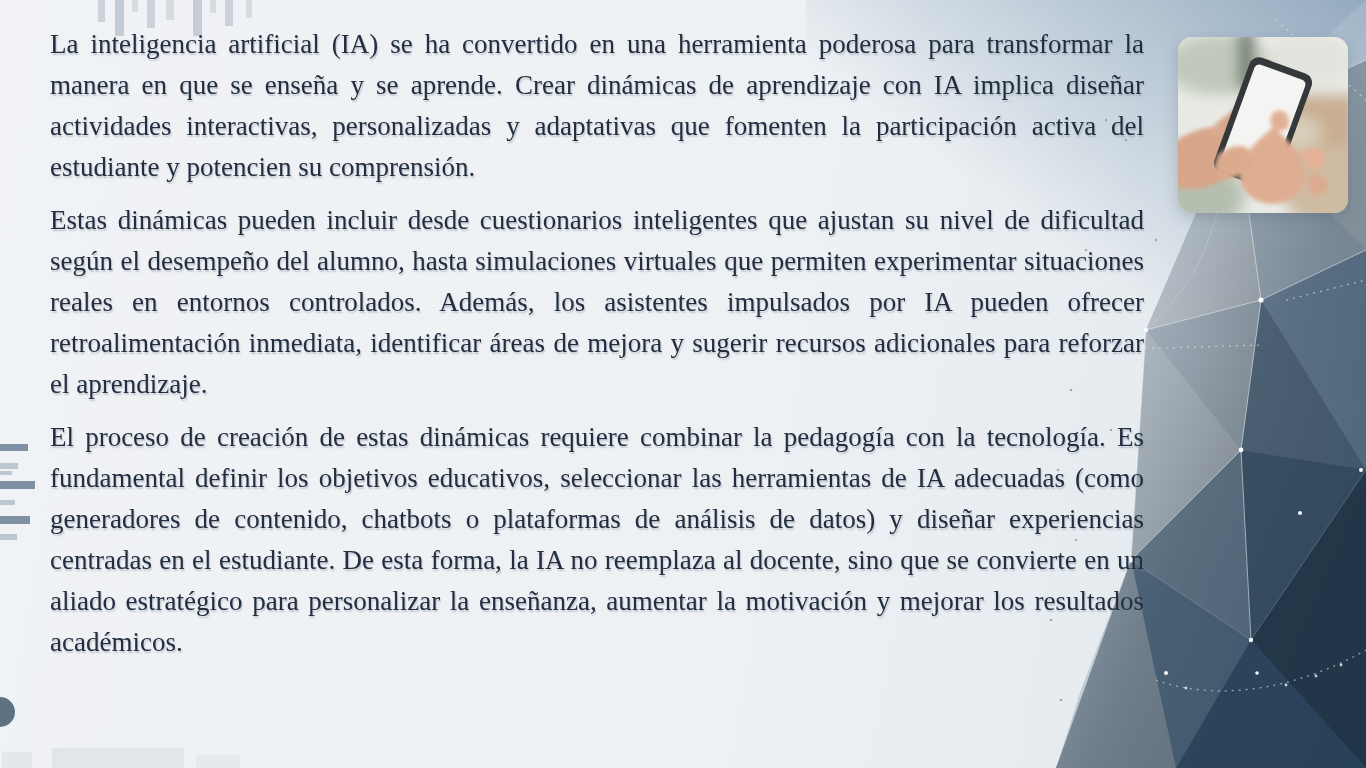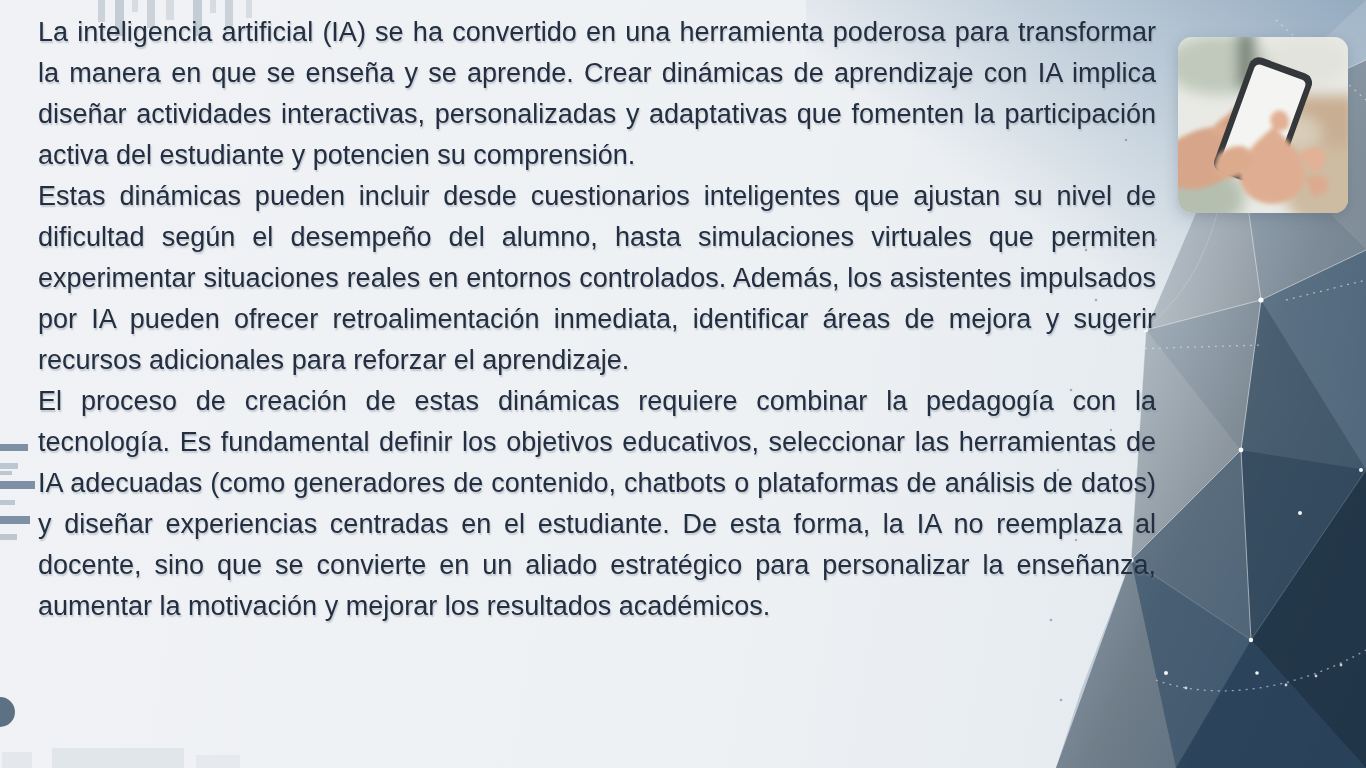--- a/index.html
+++ b/index.html
@@ -41,21 +41,21 @@
     position:absolute; left:1178px; top:37px; width:170px; height:176px; z-index:6;
     border-radius:14px; overflow:hidden; box-shadow:0 4px 14px rgba(60,80,100,.25);
   }
   .photo svg { display:block; }
 
   .textcol {
     position:absolute; left:38px; top:12px; width:1118px; z-index:7;
     font-size:27px; line-height:41px; color:#232f40;
     text-align:justify; text-shadow:1px 1.5px 1.5px rgba(125,136,152,.4);
   }
-  .textcol p { margin:0; }
+  .textcol p { margin:12px;font-family:Liberation Serif, serif; }
 </style>
 </head>
 <body>
 
 <div class="slide">
 
   <div class="corner-tint"></div>
 
   <svg class="poly" width="330" height="768" viewBox="0 0 330 768">
     <defs>

